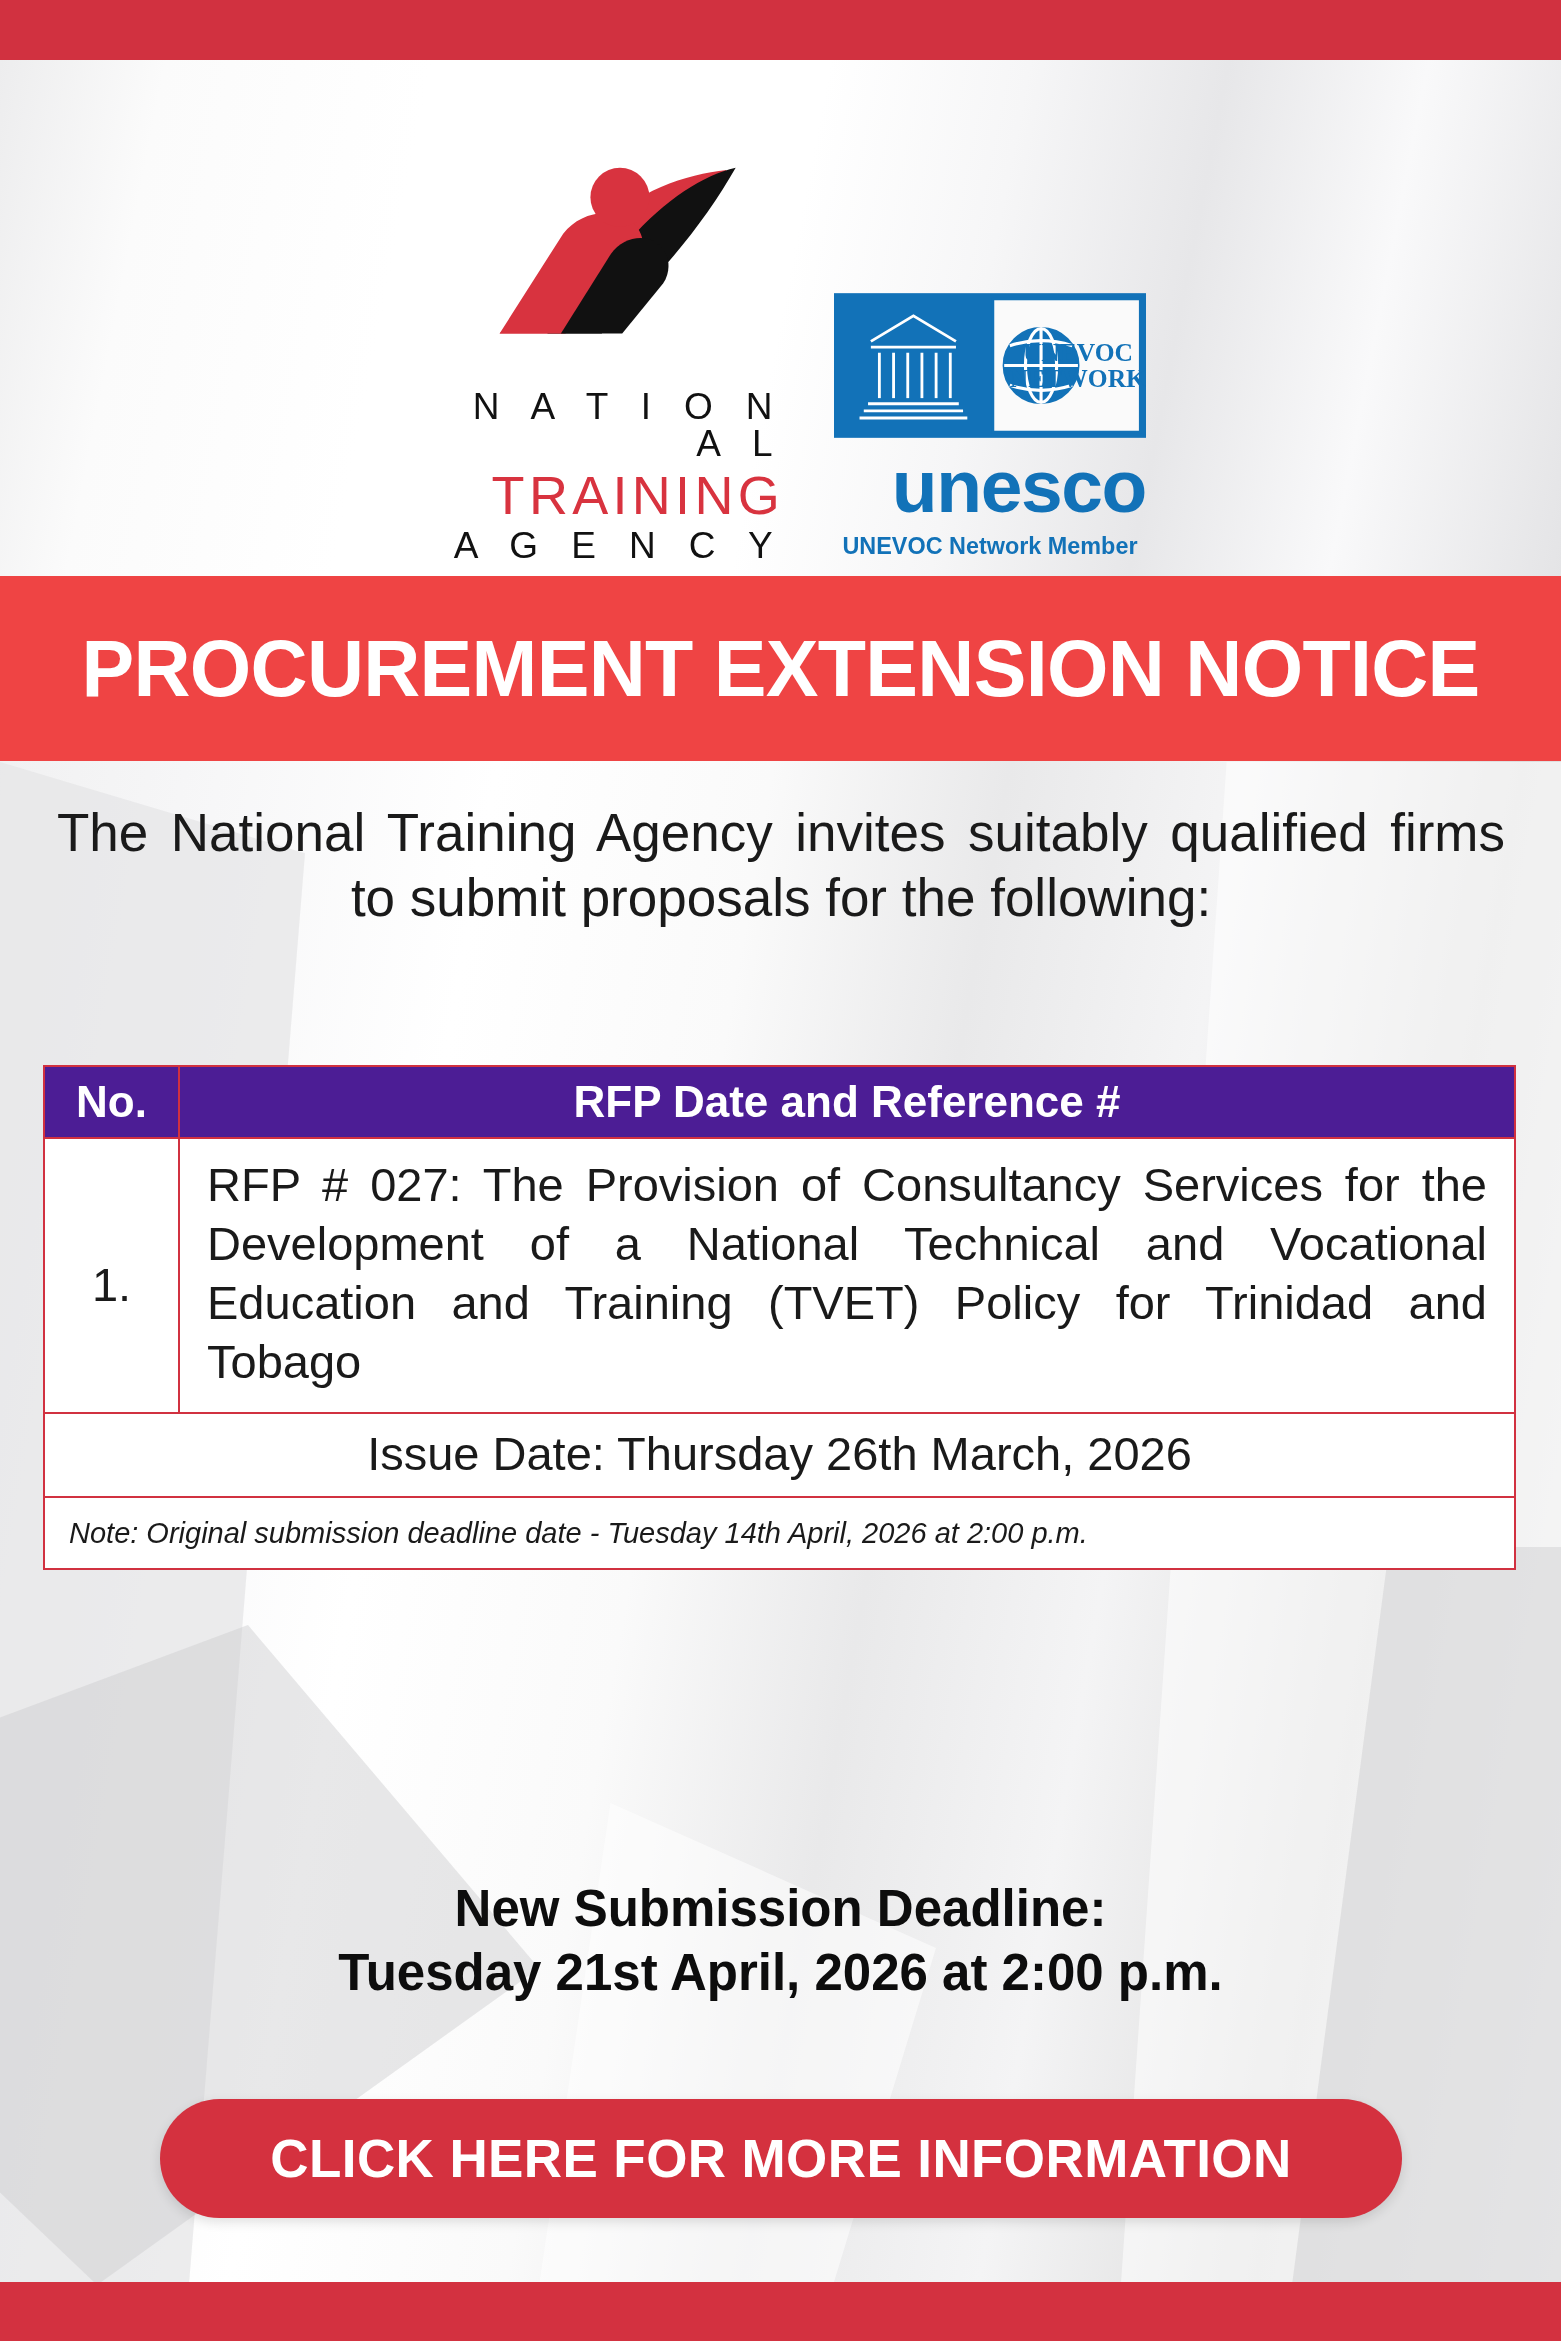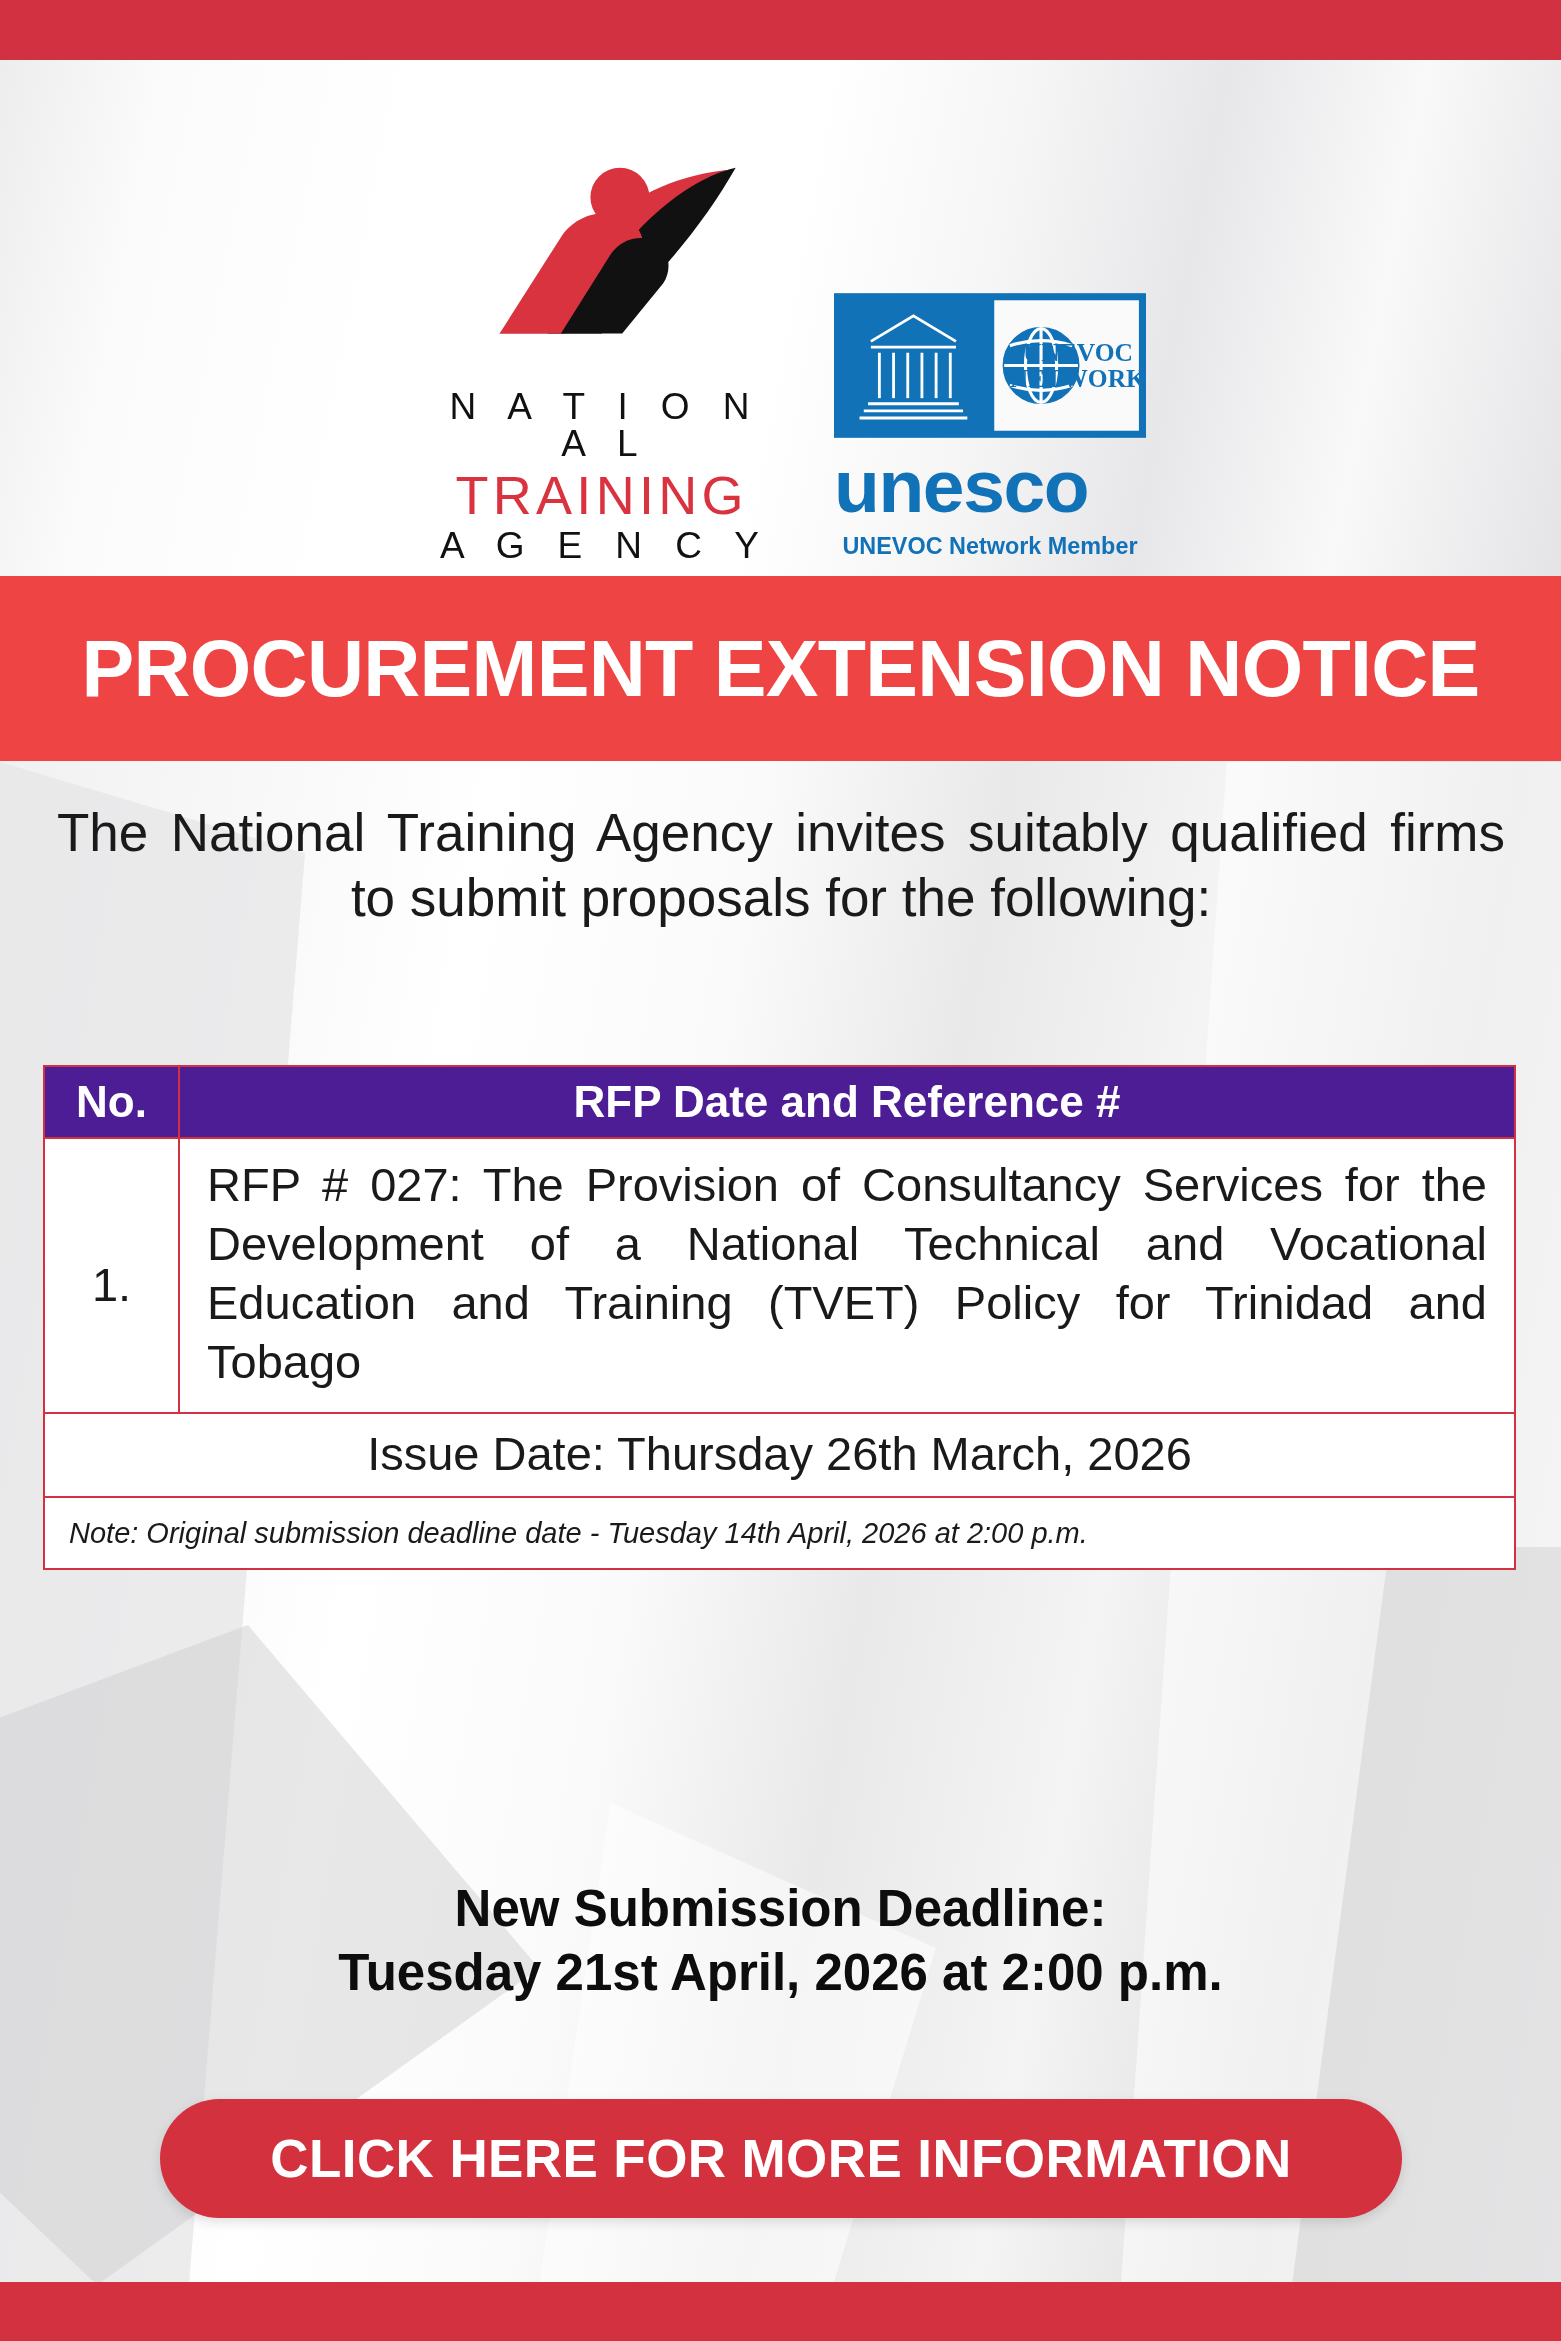--- a/index.html
+++ b/index.html
@@ -58,21 +58,21 @@
     display: flex;
     align-items: flex-end;
     justify-content: center;
     gap: 50px;
     padding-bottom: 12.8px;
     box-sizing: border-box;
   }
   .nta-logo { width: 369px; }
   .nta-mark { display: block; width: 100%; height: 227px; }
   .nta-word {
-    text-align: center;
+    text-align: right;
     line-height: 1.0;
   }
   .nta-word .l1, .nta-word .l3 {
     color: #111111;
     font-size: 37px;
     letter-spacing: 11.4px;
     font-weight: 400;
     padding-left: 11.4px;
   }
   .nta-word .l2 {
@@ -85,21 +85,21 @@
   }
   .nta-word .l3 { margin-top: 0; }
 
   .unesco-logo { width: 312px; padding-bottom: 4.3px; }
   .unesco-box {
     width: 312px; height: 145px;
     display: block;
     margin: 0 auto;
   }
   .unesco-word {
-    text-align: left;
+    text-align: right;
     color: #1272b8;
     font-size: 75px;
     font-weight: 700;
     letter-spacing: -1.4px;
     line-height: 1.0;
     margin-top: 11.4px;
   }
   .unesco-sub {
     text-align: center;
     color: #1272b8;

